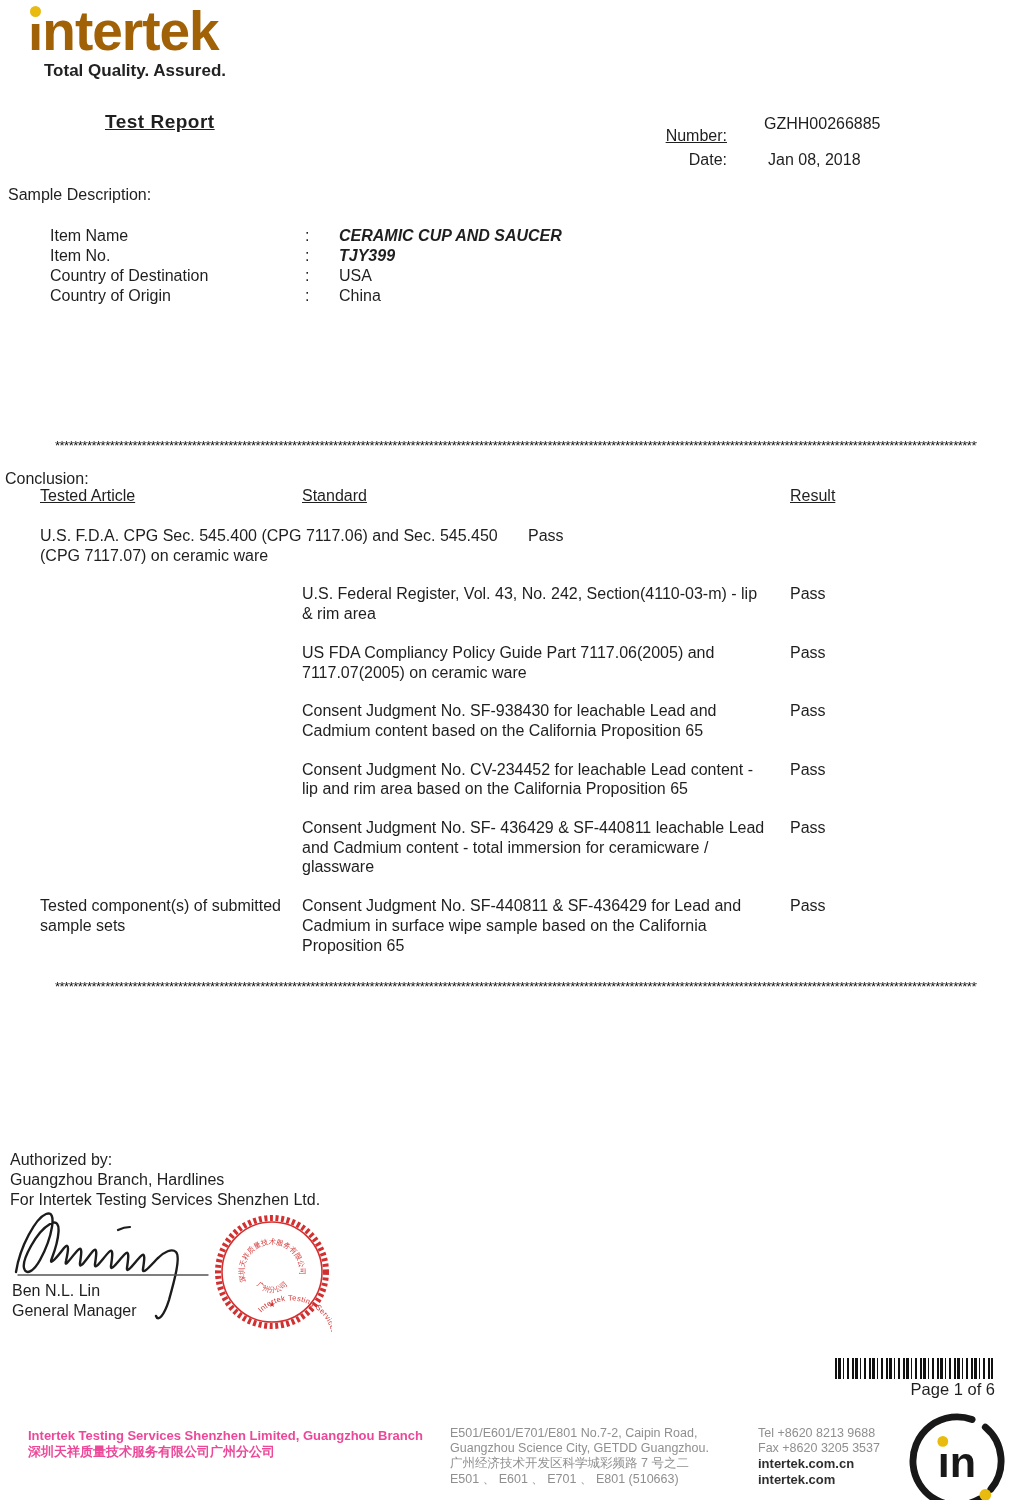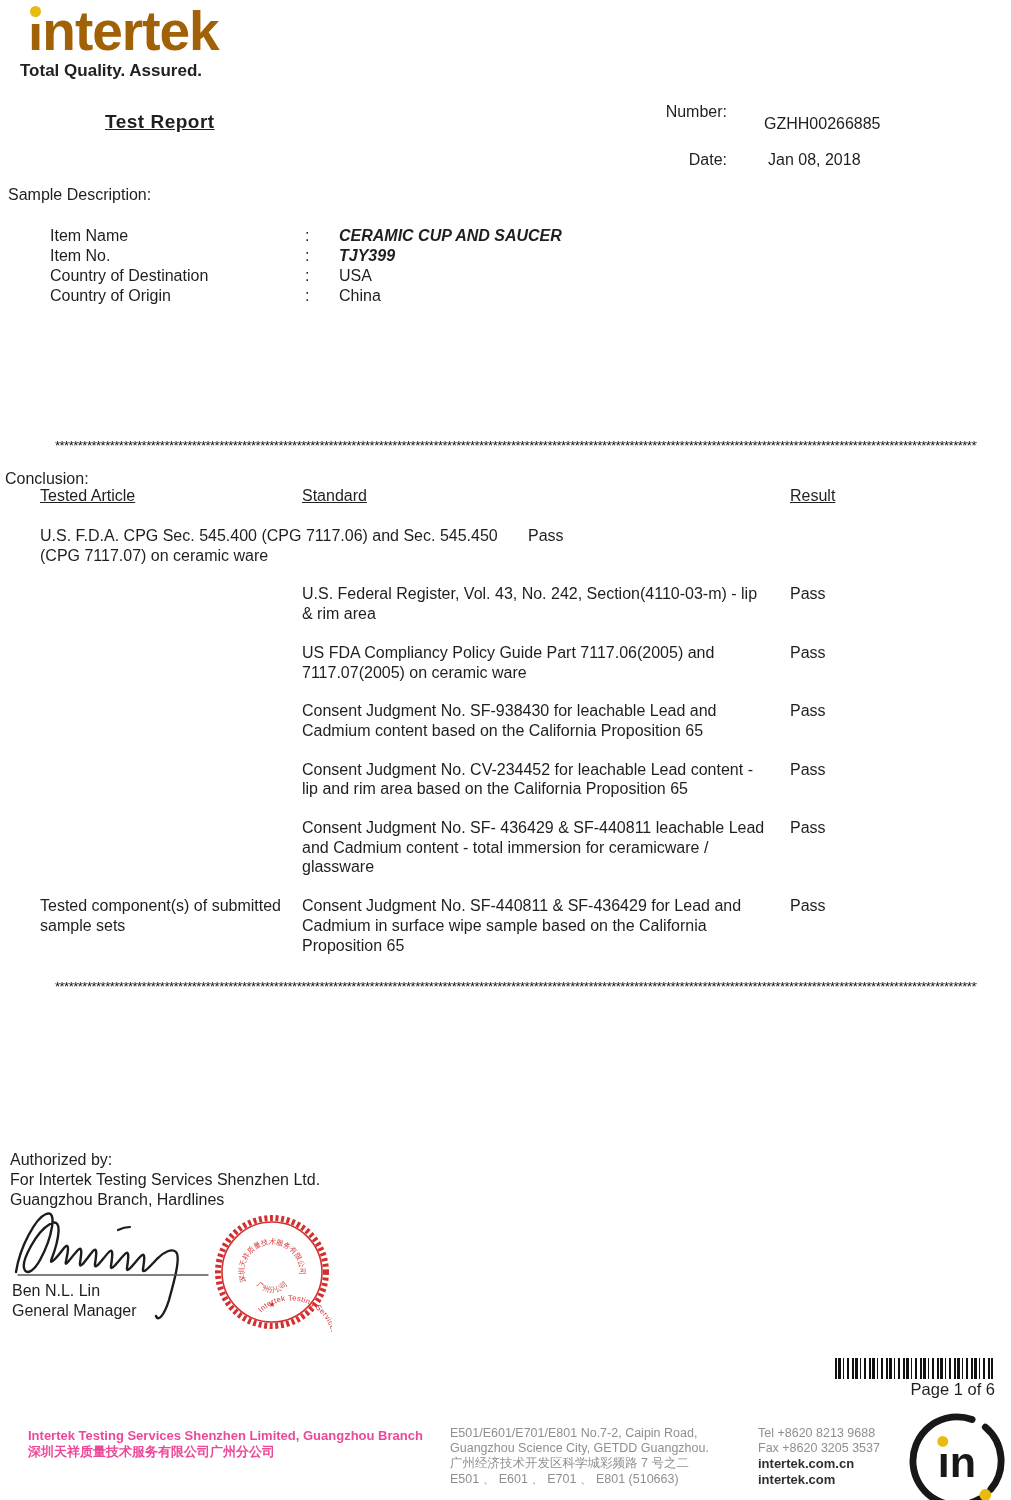--- a/index.html
+++ b/index.html
@@ -4,21 +4,21 @@
 <style>
   html,body{margin:0;padding:0;background:#fff;}
   .page{position:relative;width:1011px;height:1500px;background:#ffffff;overflow:hidden;
         font-family:"Liberation Sans",sans-serif;color:#1f1f1f;}
   .abs{position:absolute;}
 
   
   .wordmark{left:28px;top:2px;font-size:55px;font-weight:700;letter-spacing:-1px;color:#a16207;line-height:58px;}
   .dot-patch{left:29px;top:13px;width:13px;height:11px;background:#fff;}
   .logo-dot{left:30px;top:6px;width:11px;height:11px;border-radius:50%;background:#e8bb0e;}
-  .tagline{left:20px;top:61px;font-size:17px;font-weight:700;color:#222;}
+  .tagline{left:44px;top:61px;font-size:17px;font-weight:700;color:#222;}
 
   
   .report-title{left:105px;top:111px;font-size:19px;font-weight:700;text-decoration:underline;letter-spacing:.5px;}
   .num-label{left:600px;width:127px;text-align:right;font-size:16px;}
   .num-value{left:764px;font-size:16px;}
 
   
   .sec-title{font-size:16px;}
   .sample-intro{left:48px;top:206px;font-size:16px;}
   .sample-fields{left:50px;top:226px;width:620px;font-size:16px;line-height:20px;}
@@ -63,21 +63,21 @@
 <div class="page">
 
   <div class="abs wordmark">
     <span>intertek</span>
   </div>
   <div class="abs dot-patch"></div>
   <div class="abs logo-dot"></div>
   <div class="abs tagline">Total Quality. Assured.</div>
 
   <div class="abs report-title">Test Report</div>
-  <div class="abs num-label" style="top:103px;">Number:</div>
+  <div class="abs num-label" style="top:127px;text-decoration:underline;">Number:</div>
   <div class="abs num-value" style="top:115px;">GZHH00266885</div>
   <div class="abs num-label" style="top:151px;">Date:</div>
   <div class="abs num-value" style="top:151px;left:768px;">Jan 08, 2018</div>
 
   <div class="abs sec-title" style="left:8px;top:186px;">Sample Description:</div>
   <div class="abs sample-fields">
     <div class="s-row">
       <span class="s-label">Item Name</span>
       <span class="s-colon">:</span>
       <span class="s-val-bold">CERAMIC CUP AND SAUCER</span>
@@ -141,22 +141,22 @@
       <div class="col-a">Tested component(s) of submitted sample sets</div>
       <div class="col-s">Consent Judgment No. SF-440811 &amp; SF-436429 for Lead and Cadmium in surface wipe sample based on the California Proposition 65</div>
       <div class="col-r">Pass</div>
     </div>
   </div>
 
   <div class="abs sep" style="top:981px;">**************************************************************************************************************************************************************************************************************************************************************</div>
 
   <div class="abs auth">
     <div>Authorized by:</div>
+    <div>Guangzhou Branch, Hardlines</div>
     <div>For Intertek Testing Services Shenzhen Ltd.</div>
-    <div>Guangzhou Branch, Hardlines</div>
   </div>
 
   <svg class="abs" style="left:6px;top:1198px;" width="215" height="125" viewBox="0 0 215 125">
     <g fill="none" stroke="#1c1c1c" stroke-linecap="round">
       <path stroke-width="2.4" d="M 10 74 C 14 48 30 20 40 16 C 52 11 46 40 34 62 C 28 73 20 78 18 70 C 16 62 30 34 44 26 C 58 18 52 44 46 60 C 42 70 52 58 58 50 C 64 43 62 54 60 63 C 58 71 66 58 72 52 C 77 47 75 58 74 65 C 73 73 81 60 87 53 C 92 48 90 59 89 66 C 88 74 97 60 103 54 C 108 49 106 60 105 68 C 104 75 113 62 119 56 C 124 51 122 62 121 70 C 120 77 129 64 135 58 C 140 53 138 64 137 71 C 136 78 146 66 152 60"></path>
       <path stroke-width="2.4" d="M 152 60 C 158 54 166 50 170 54 C 175 59 168 84 163 102 C 158 118 152 124 150 118"></path>
       <path stroke-width="2.2" d="M 112 32 C 116 30 120 29 124 29"></path>
       <path stroke-width="1.4" stroke="#555" d="M 12 77 L 202 77"></path>
     </g>
   </svg>

